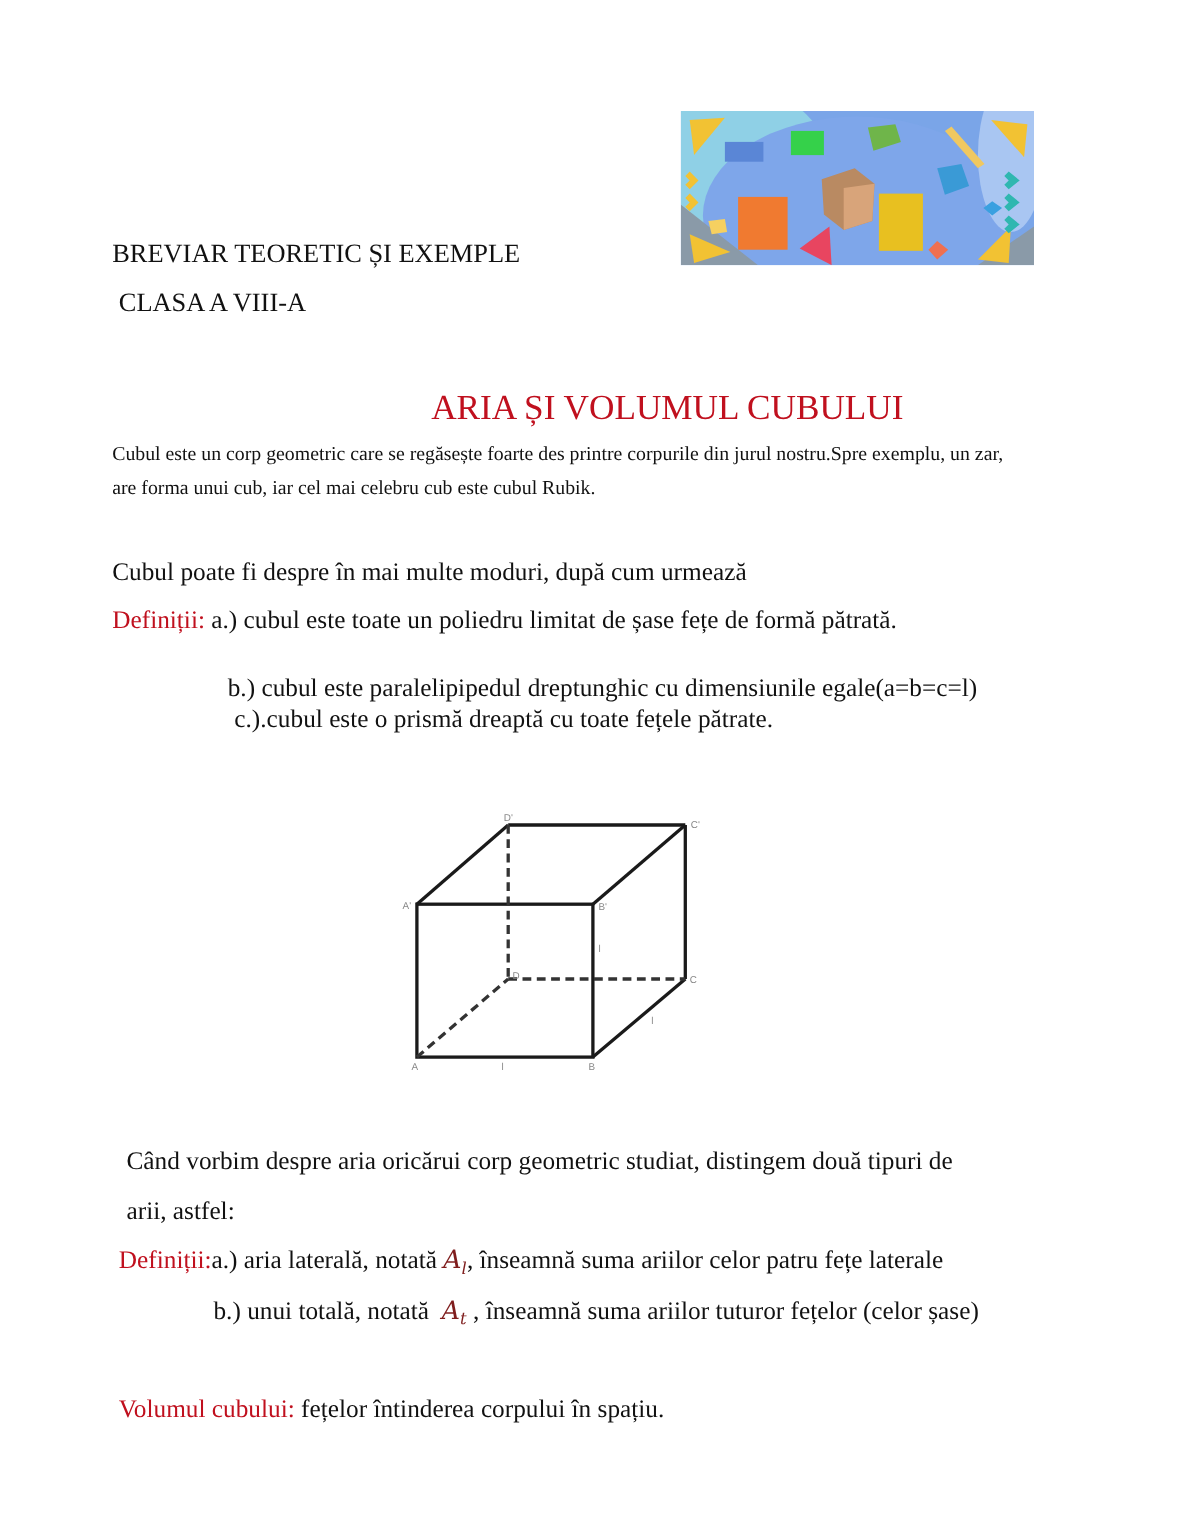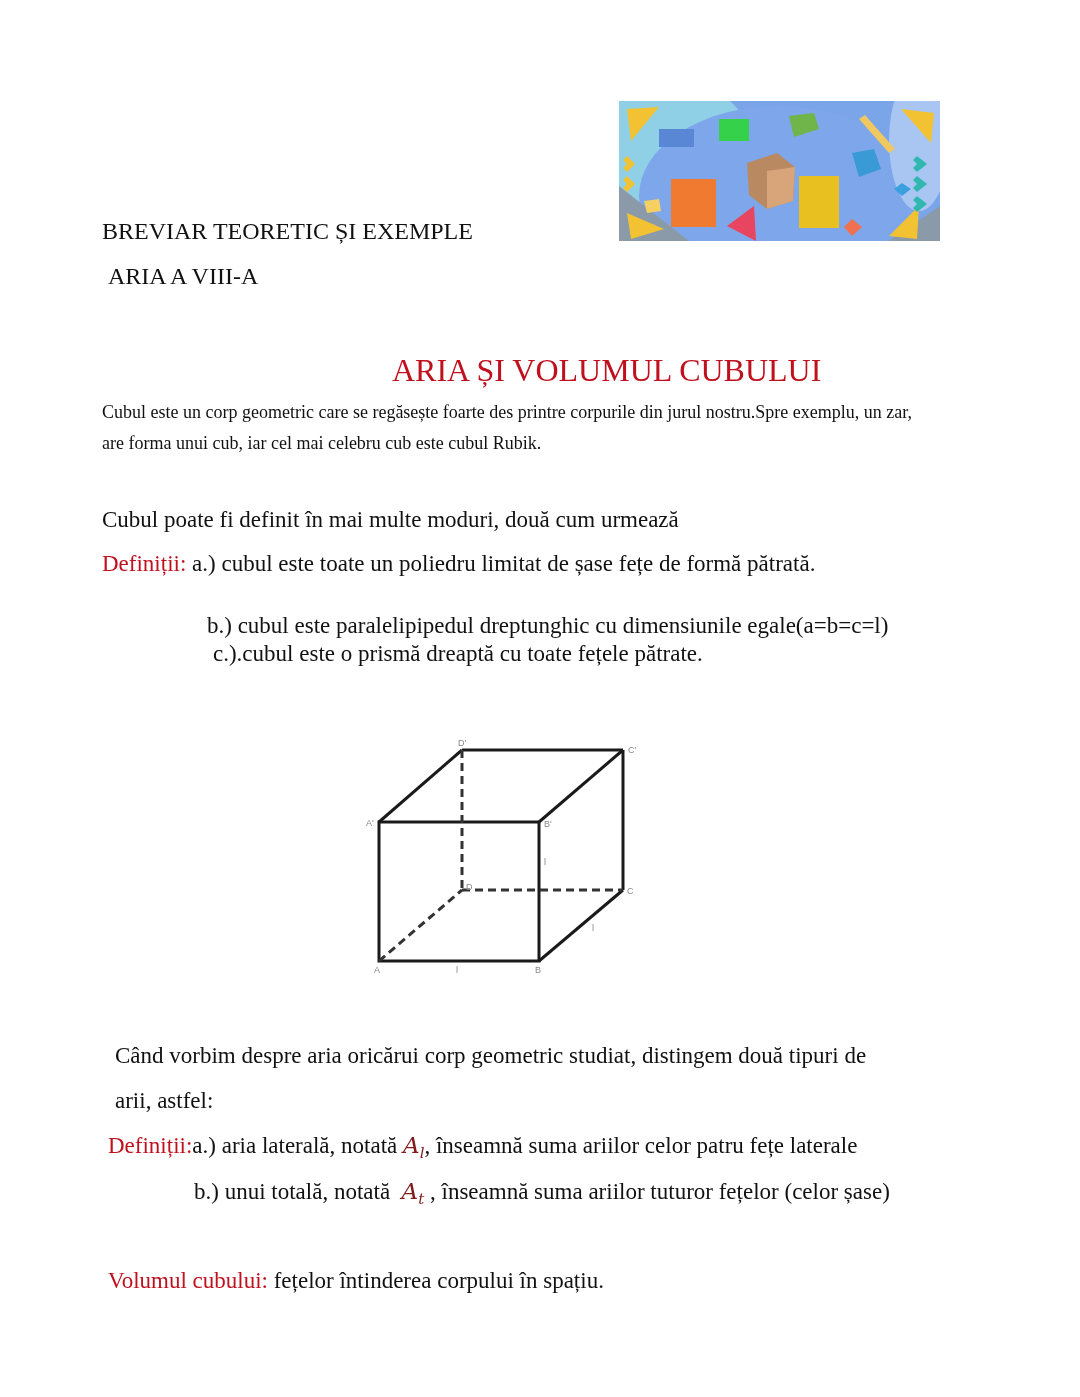--- a/index.html
+++ b/index.html
@@ -95,27 +95,27 @@
 
     <polygon points="108,125 135,105 137,140" fill="#e84560"></polygon>
 
     <polygon points="283,82 292,88 283,95 275,88" fill="#3aa0e0"></polygon>
     <polygon points="233,118 243,126 233,135 225,126" fill="#f07050"></polygon>
     <polygon points="25,100 40,98 42,110 28,112" fill="#f6d060"></polygon>
   </svg>
 </div>
 
 <div class="abs header-title">BREVIAR TEORETIC ȘI EXEMPLE</div>
-<div class="abs header-class">ARIA A VIII-A</div>
+<div class="abs header-class">CLASA A VIII-A</div>
 
 <div class="abs section-title red">ARIA ȘI VOLUMUL CUBULUI</div>
 
 <div class="abs para1" style="width:830px;">Cubul este un corp geometric care se regăsește foarte des printre corpurile din jurul nostru.Spre exemplu, un zar, are forma unui cub, iar cel mai celebru cub este cubul Rubik.</div>
 
-<div class="abs txt" style="left:102px; top:504px;">Cubul poate fi definit în mai multe moduri, două cum urmează</div>
+<div class="abs txt" style="left:102px; top:504px;">Cubul poate fi despre în mai multe moduri, după cum urmează</div>
 
 <div class="abs txt" style="left:102px; top:548px;">
   <span class="red">Definiții:</span><span> a.) cubul este  toate un poliedru limitat de șase fețe de formă pătrată.</span>
 </div>
 <div class="abs txt" style="left:207px; top:610px;">b.) cubul este paralelipipedul dreptunghic cu dimensiunile egale(a=b=c=l)</div>
 <div class="abs txt" style="left:213px; top:638px;">c.).cubul este o prismă dreaptă cu toate fețele pătrate.</div>
 
 <div class="cube-fig">
   <svg width="300" height="245" viewBox="0 0 300 245">
 

